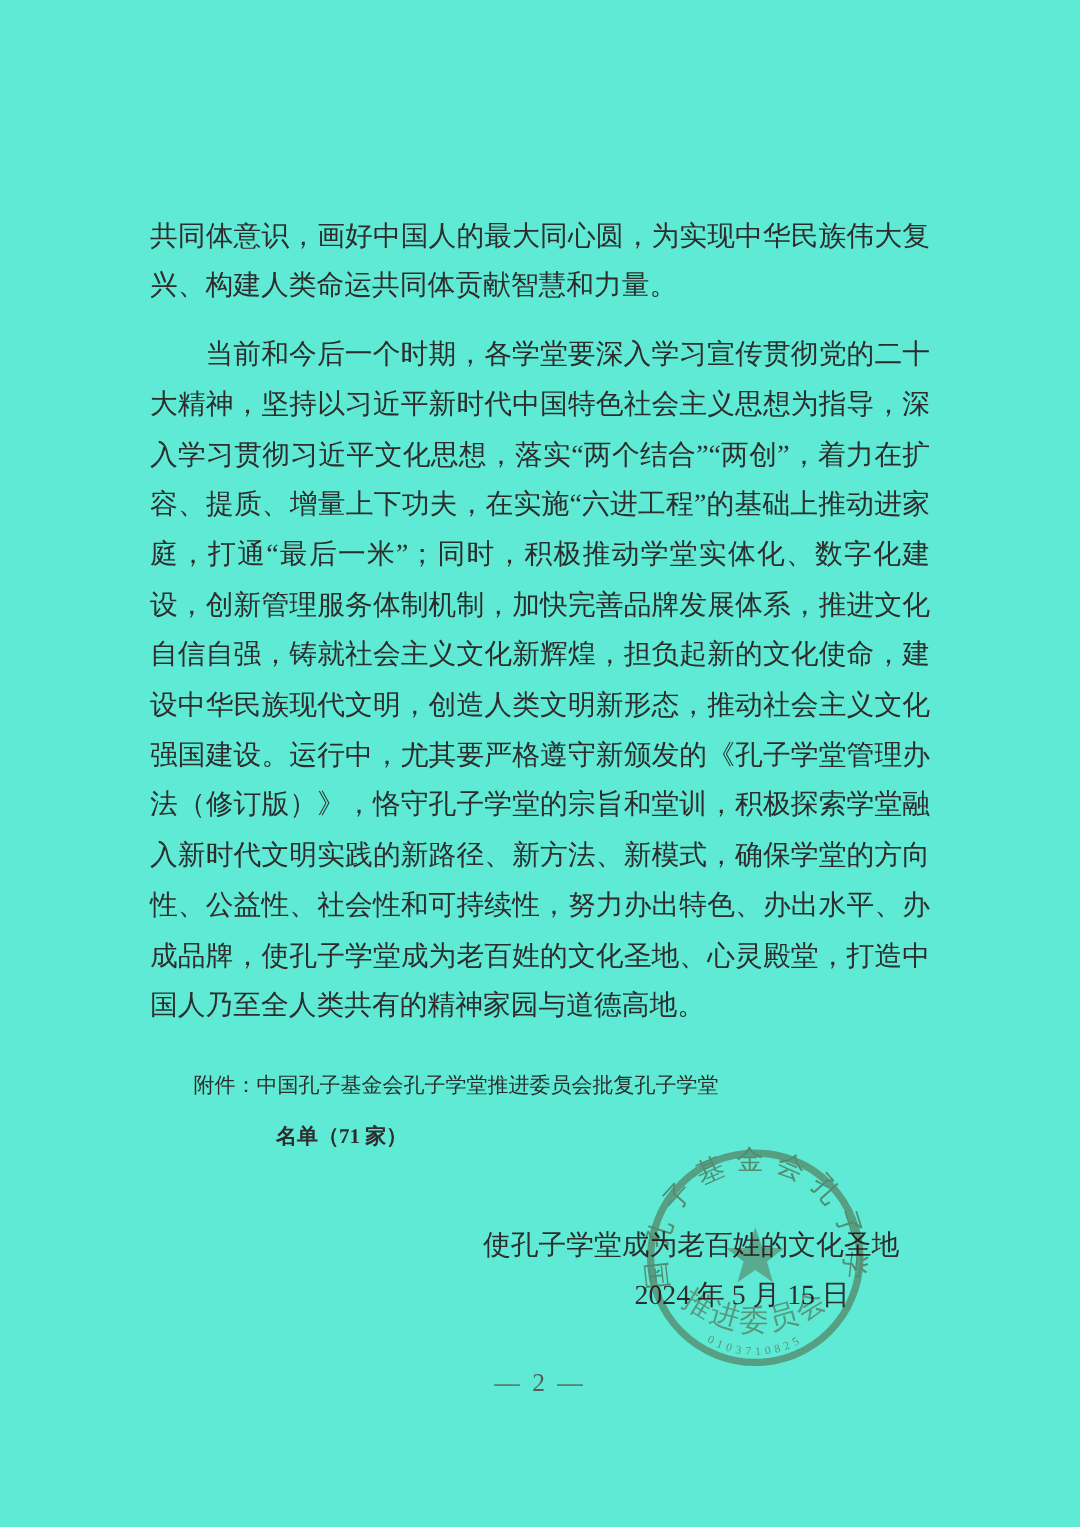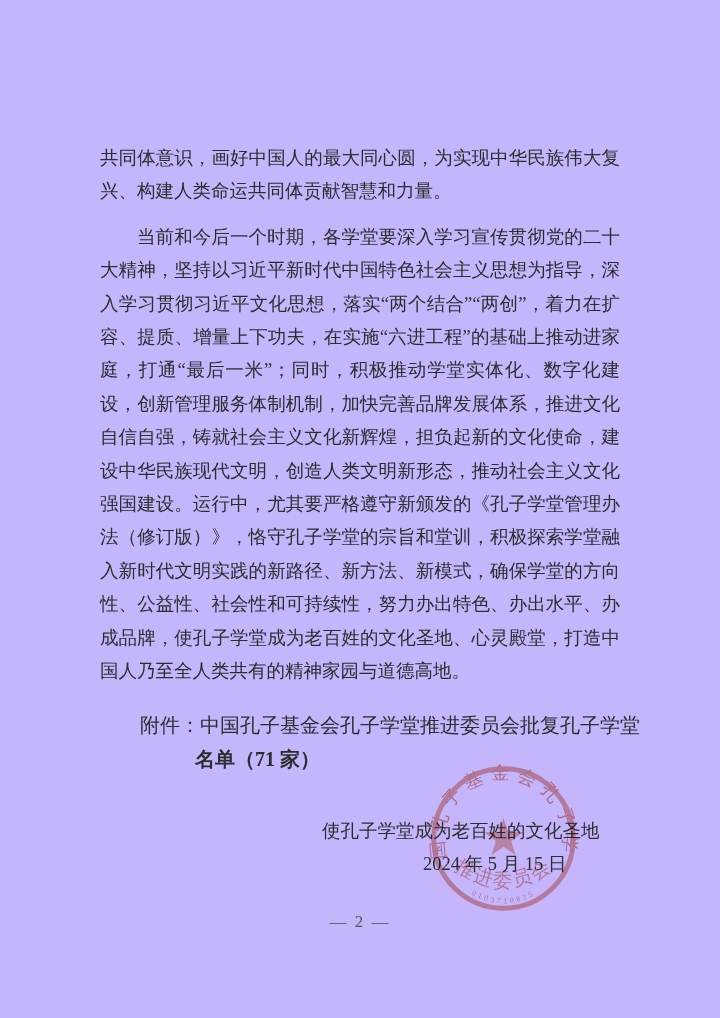--- a/index.html
+++ b/index.html
@@ -1,42 +1,42 @@
 <!DOCTYPE html>
 <html><head>
 <meta charset="utf-8">
 <style>
   html, body { margin: 0; padding: 0; background: #ffffff; }
   .page {
     position: relative;
     width: 720px;
     height: 1018px;
-    background: #c4b5fd;
+    background: #5eead4;
     overflow: hidden;
     font-family: "Liberation Serif", "DejaVu Serif", serif;
     color: #2d2d2d;
   }
   .body-text {
     position: absolute;
     left: 100px;
     top: 142px;
     width: 520px;
     font-size: 18.5px;
     line-height: 33.4px;
     text-align: justify;
     text-justify: inter-character;
   }
   .para { margin: 0; }
   .para.indent { text-indent: 2em; margin-top: 12px; }
   .attachment {
     position: absolute;
-    left: 140px;
+    left: 129px;
     top: 708px;
     width: 480px;
-    font-size: 20px;
+    font-size: 14px;
     line-height: 34px;
     white-space: nowrap;
   }
   .att-line2 { margin-left: 55px; font-weight: bold; }
   .signature {
     position: absolute;
     left: 322px;
     top: 815px;
     font-size: 18.5px;
     line-height: 33px;

